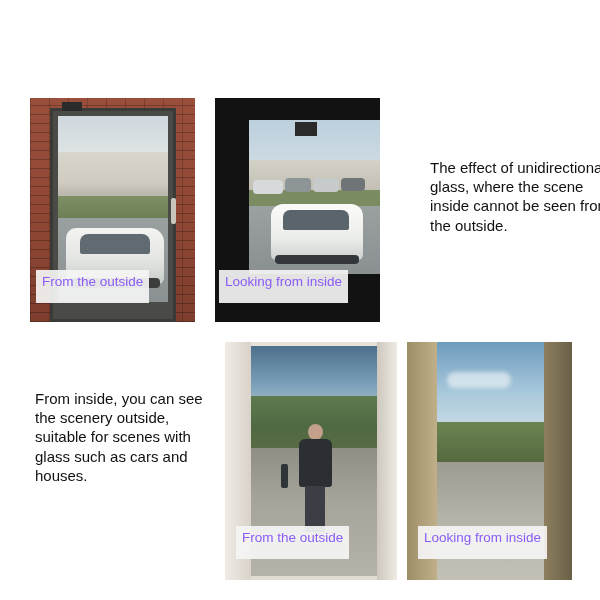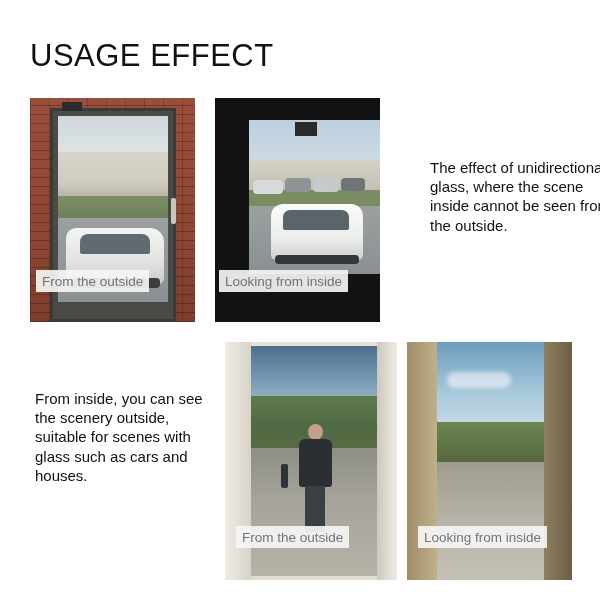--- a/index.html
+++ b/index.html
@@ -36,23 +36,23 @@
 
   .photo {
     position: absolute;
     overflow: hidden;
     background: #cfcfcf;
   }
 
   .caption {
     position: absolute;
     background: rgba(245,245,245,0.92);
-    color: #737373;
+    color: #8b5cf6;
     font-size: 13.5px;
-    padding: 4px 6px 3px 6px;
+    padding: 4px 6px 14px 6px;
     white-space: nowrap;
     font-family: "Liberation Sans", sans-serif;
   }
 
   .para {
     position: absolute;
     font-size: 15px;
     line-height: 1.28;
     color: #111;
     font-family: "Liberation Sans", sans-serif;
@@ -184,21 +184,20 @@
   #cap4 { left: 418px; top: 526px; }
 
   #para-right { left: 410px; top: 158px; width: 185px; margin-left: 20px; }
   #para-left  { left: 35px;  top: 389px; width: 180px; }
 </style>
 </head>
 <body>
 
 <div id="page">
 
-  <div class="title">USAGE EFFECT</div>
 
   <div class="photo" id="photo1">
     <div class="brick"></div>
     <div class="frame"></div>
     <div class="glass">
       <div class="sky"></div>
       <div class="bldg"></div>
       <div class="lawn"></div>
       <div class="road"></div>
       <div class="car"></div>

